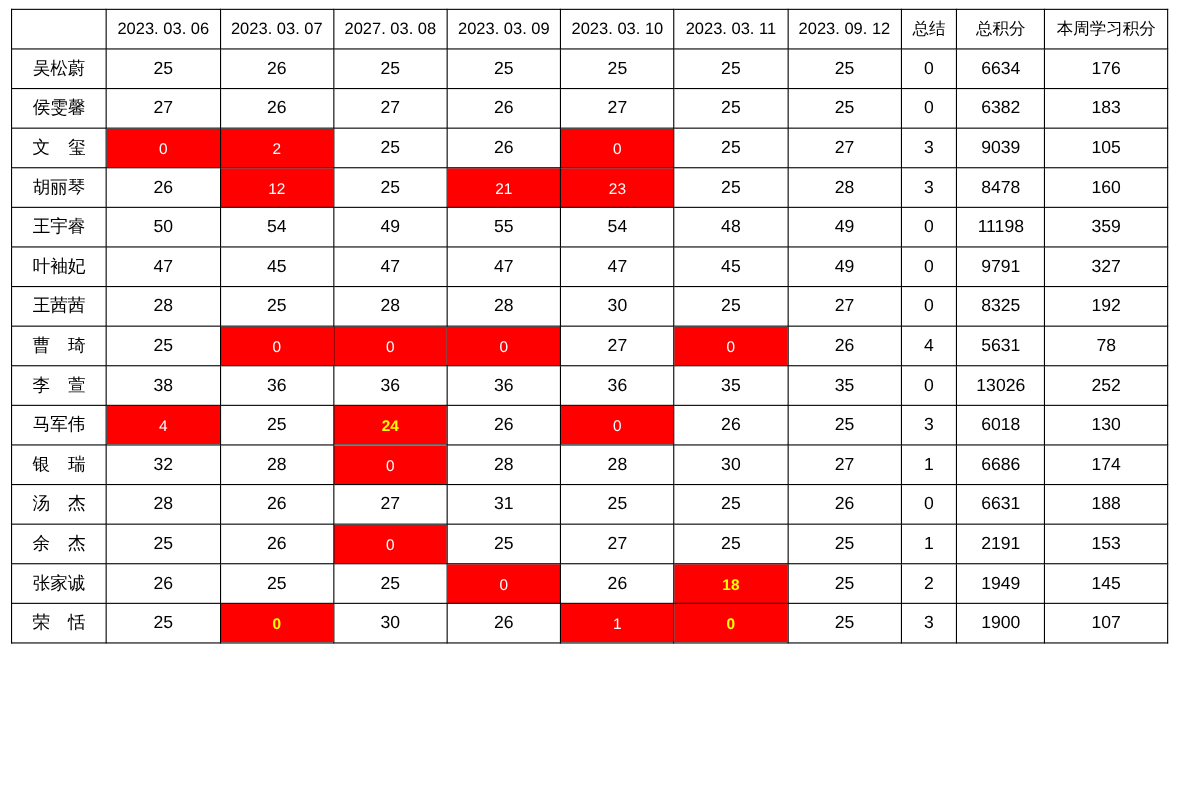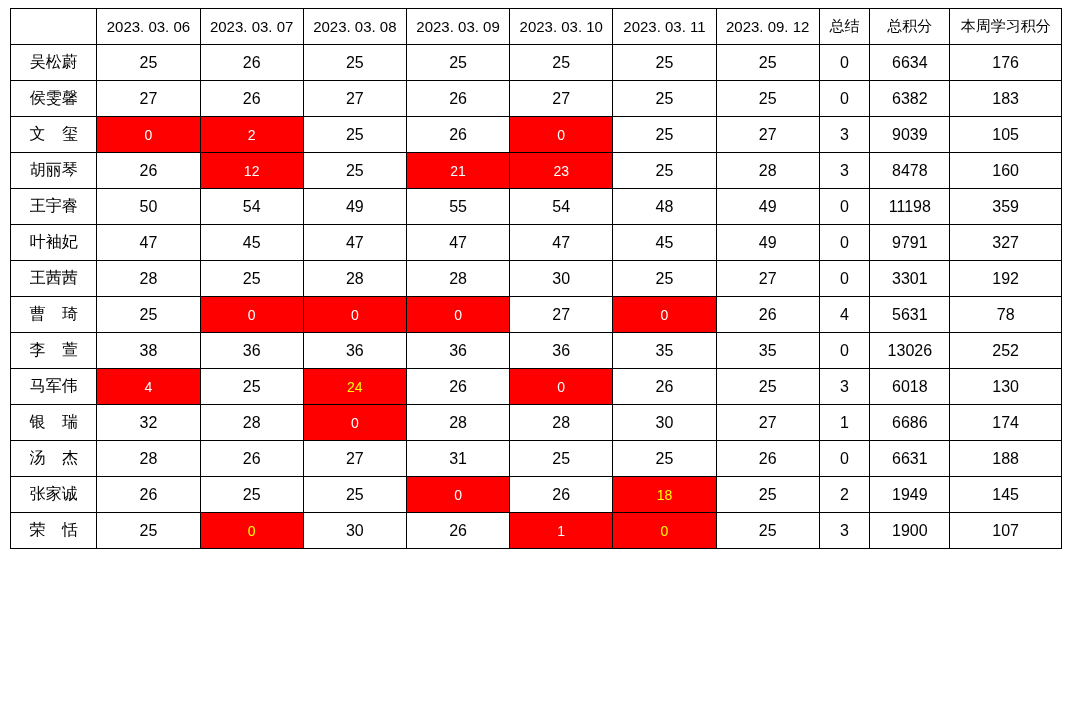--- a/index.html
+++ b/index.html
@@ -74,20 +74,21 @@
   }
   td.val.flag {
     background: #ff0000;
     color: #ffffff;
     font-size: 14px;
   }
   td.val.flag-y {
     background: #ff0000;
     color: #ffff00;
     font-size: 14px;
+    font-weight: bold;
   }
   td.sum, td.total, td.week {
     color: #ff0000;
     font-weight: bold;
     font-size: 16px;
   }
 </style>
 </head>
 <body>
 
@@ -104,21 +105,21 @@
         <col class="c-day">
       <col class="c-sum">
         <col class="c-total">
         <col class="c-week">
     </colgroup>
     <tbody id="table-body">
         <tr class="header-row">
           <td class="hdr-blank"></td>
           <td>2023. 03. 06</td>
           <td>2023. 03. 07</td>
-          <td>2023. 03. 08</td>
+          <td>2027. 03. 08</td>
           <td>2023. 03. 09</td>
           <td>2023. 03. 10</td>
           <td>2023. 03. 11</td>
           <td>2023. 09. 12</td>
           <td class="hdr-red">总结</td>
           <td class="hdr-red">总积分</td>
           <td class="hdr-red">本周学习积分</td>
         </tr>
         <tr>
           <td class="name-cell">吴松蔚</td>
@@ -201,21 +202,21 @@
         <tr>
           <td class="name-cell">王茜茜</td>
           <td class="val">28</td>
           <td class="val">25</td>
           <td class="val">28</td>
           <td class="val">28</td>
           <td class="val">30</td>
           <td class="val">25</td>
           <td class="val">27</td>
           <td class="sum">0</td>
-          <td class="total">3301</td>
+          <td class="total">8325</td>
           <td class="week">192</td>
         </tr>
         <tr>
           <td class="name-cell spaced">曹 琦</td>
           <td class="val">25</td>
           <td class="val flag">0</td>
           <td class="val flag">0</td>
           <td class="val flag">0</td>
           <td class="val">27</td>
           <td class="val flag">0</td>
@@ -270,20 +271,33 @@
           <td class="val">27</td>
           <td class="val">31</td>
           <td class="val">25</td>
           <td class="val">25</td>
           <td class="val">26</td>
           <td class="sum">0</td>
           <td class="total">6631</td>
           <td class="week">188</td>
         </tr>
         <tr>
+          <td class="name-cell spaced">余 杰</td>
+          <td class="val">25</td>
+          <td class="val">26</td>
+          <td class="val flag">0</td>
+          <td class="val">25</td>
+          <td class="val">27</td>
+          <td class="val">25</td>
+          <td class="val">25</td>
+          <td class="sum">1</td>
+          <td class="total">2191</td>
+          <td class="week">153</td>
+        </tr>
+        <tr>
           <td class="name-cell">张家诚</td>
           <td class="val">26</td>
           <td class="val">25</td>
           <td class="val">25</td>
           <td class="val flag">0</td>
           <td class="val">26</td>
           <td class="val flag-y">18</td>
           <td class="val">25</td>
           <td class="sum">2</td>
           <td class="total">1949</td>

